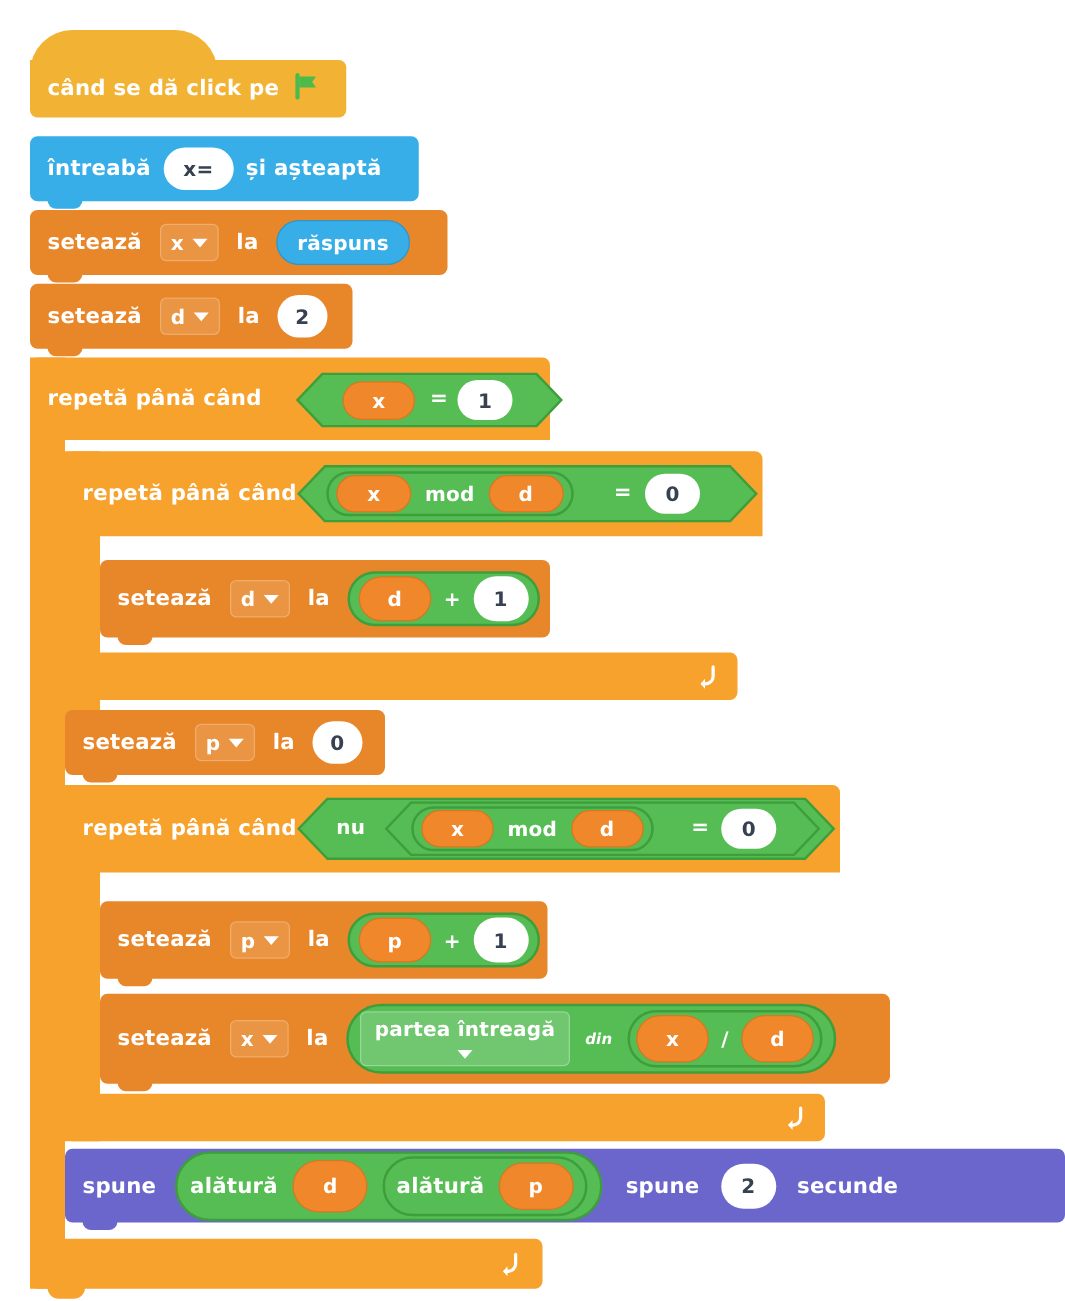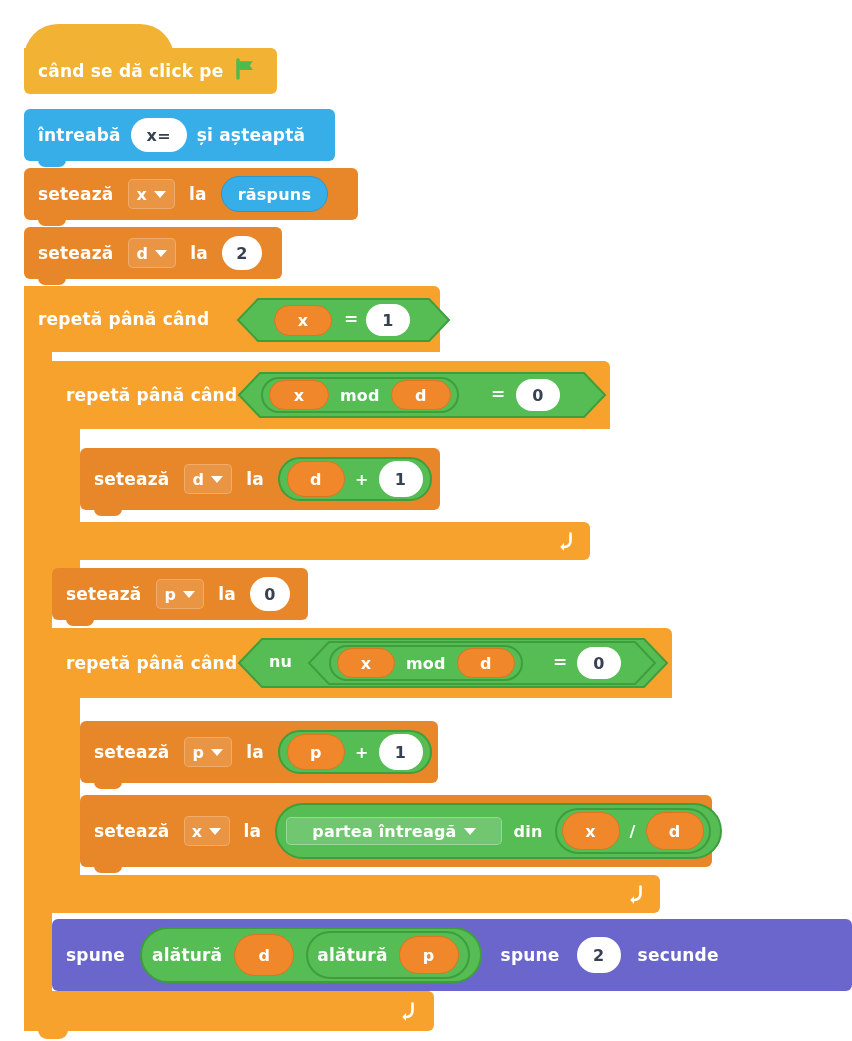--- a/index.html
+++ b/index.html
@@ -216,43 +216,43 @@
 
   <div class="blk stmt c-var bump" style="left:80px;top:779px;width:632px;height:72px;padding-left:14px;font-size:17px;gap:8px;">
     <span class="lbl">setează</span>
     <span class="dd on-var" style="height:30px;min-width:46px;justify-content:center;margin-left:6px;">
       <span style="font-size:16px;">x</span>
       <span class="caret"></span>
     </span>
     <span class="lbl" style="margin-left:6px;">la</span>
 
     <span class="rep" style="height:56px;padding:0 9px;margin-left:6px;">
-      <span class="dd on-op" style="height:28px;padding:4px 25px;">
+      <span class="dd on-op" style="height:44px;padding:4px 11px;flex-direction:column;">
         <span style="font-size:16px;">partea întreagă</span>
         <span class="caret"></span>
       </span>
-      <span style="padding:0 12px;font-size:16px;">din</span>
+      <span style="padding:0 12px;font-size:12px;font-style:italic;">din</span>
       <span class="rep" style="height:46px;padding:0 5px;border-width:2px;">
         <span class="oval var-oval" style="width:58px;height:38px;font-size:16px;">x</span>
         <span style="padding:0 10px;font-size:16px;">/</span>
         <span class="oval var-oval" style="width:58px;height:38px;font-size:16px;">d</span>
       </span>
     </span>
   </div>
 
   <div class="blk stmt c-ctrl" style="left:52px;top:859px;width:608px;height:38px;border-radius:0 6px 6px 6px;">
     <span class="loop-arrow" style="right:14px;top:7px;">
       <svg width="24" height="24" viewBox="0 0 24 24">
           <path d="M18.5 4.5 v7.5 a6 6 0 0 1 -6 6 h-2.5" fill="none" stroke="#fff" stroke-width="2.6" stroke-linecap="round"></path>
           <path d="M12 14 l-3.5 4 3.5 4 z" fill="#fff"></path>
         </svg>
     </span>
   </div>
 
-  <div class="blk stmt c-look bump" style="left:52px;top:903px;width:800px;height:72px;padding-left:14px;font-size:17px;gap:9px;">
+  <div class="blk stmt c-look bump" style="left:52px;top:903px;width:800px;height:59px;padding-left:14px;font-size:17px;gap:9px;">
     <span class="lbl">spune</span>
 
     <span class="rep" style="height:56px;padding:0 10px;margin-left:6px;">
       <span style="font-size:17px;">alătură</span>
       <span class="oval var-oval" style="width:60px;height:42px;font-size:16px;margin-left:12px;">d</span>
 
       <span class="rep" style="height:48px;padding:0 9px;margin-left:12px;">
         <span style="font-size:17px;">alătură</span>
         <span class="oval var-oval" style="width:60px;height:38px;font-size:16px;margin-left:11px;">p</span>
       </span>

